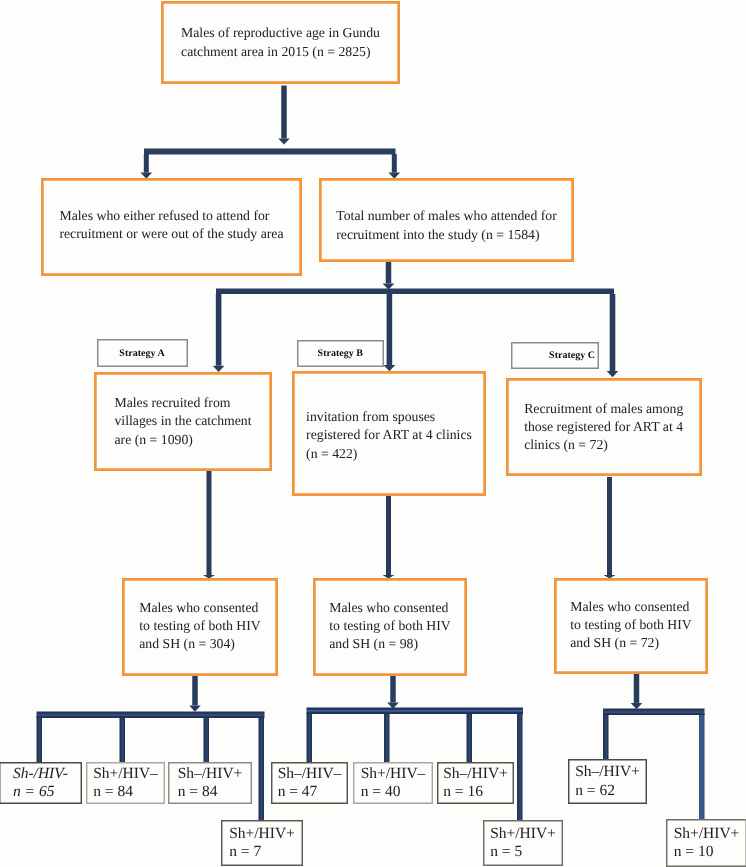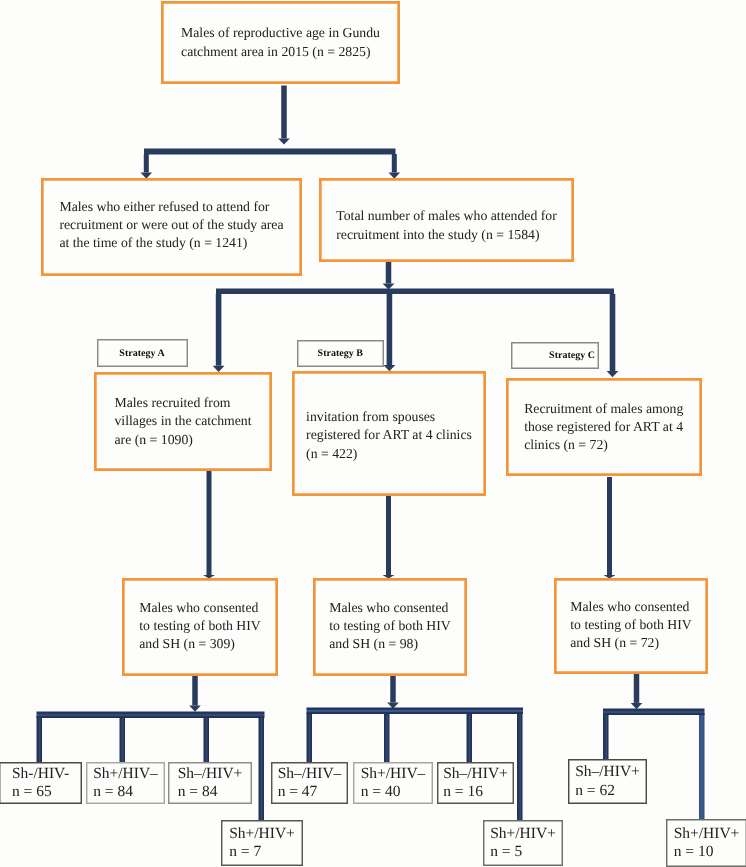--- a/index.html
+++ b/index.html
@@ -101,21 +101,20 @@
     <div class="t">
         <div>Males of reproductive age in Gundu</div>
         <div>catchment area in 2015 (n = 2825)</div>
       </div>
   </div>
 
   <div class="node obox" style="left:41px;top:178px;width:261px;height:98px;">
     <div class="t" style="top:-2px">
         <div>Males who either refused to attend for</div>
         <div>recruitment or were out of the study area</div>
-        <div>at the time of the study (n = 1241)</div>
       </div>
   </div>
 
   <div class="node obox" style="left:319px;top:178px;width:255px;height:84px;">
     <div class="t" style="top:5.5px">
         <div>Total number of males who attended for</div>
         <div>recruitment into the study (n = 1584)</div>
       </div>
   </div>
 
@@ -148,40 +147,40 @@
         <div>Recruitment of males among</div>
         <div>those registered for ART at 4</div>
         <div>clinics (n = 72)</div>
       </div>
   </div>
 
   <div class="node obox" style="left:122px;top:578px;width:156px;height:98px;">
     <div class="t" style="top:-1px">
         <div>Males who consented</div>
         <div>to testing of both HIV</div>
-        <div>and SH (n = 309)</div>
+        <div>and SH (n = 304)</div>
       </div>
   </div>
   <div class="node obox" style="left:313px;top:578px;width:154px;height:98px;">
     <div class="t" style="top:-1px">
         <div>Males who consented</div>
         <div>to testing of both HIV</div>
         <div>and SH (n = 98)</div>
       </div>
   </div>
   <div class="node obox" style="left:554px;top:578px;width:154px;height:96px;">
     <div class="t" style="top:-1px">
         <div>Males who consented</div>
         <div>to testing of both HIV</div>
         <div>and SH (n = 72)</div>
       </div>
   </div>
 
   <div id="outcomes">
-      <div class="node gbox" style="left: -1px; top: 762px; width: 83px; height: 42px; box-shadow: rgb(75, 75, 70) 0px 0px 0px 1.45px inset;">
+      <div class="node gbox" style="left: -1px; top: 762px; width: 83px; height: 42px; box-shadow: rgb(75, 75, 70) 0px 0px 0px 1.45px inset; font-style: italic;">
         <div class="t">
           <div>Sh-/HIV-</div>
           <div>n = 65</div>
         </div>
       </div>
       <div class="node gbox" style="left: 86px; top: 762px; width: 79px; height: 42px; box-shadow: rgb(169, 169, 164) 0px 0px 0px 1.45px inset;">
         <div class="t">
           <div>Sh+/HIV–</div>
           <div>n = 84</div>
         </div>

